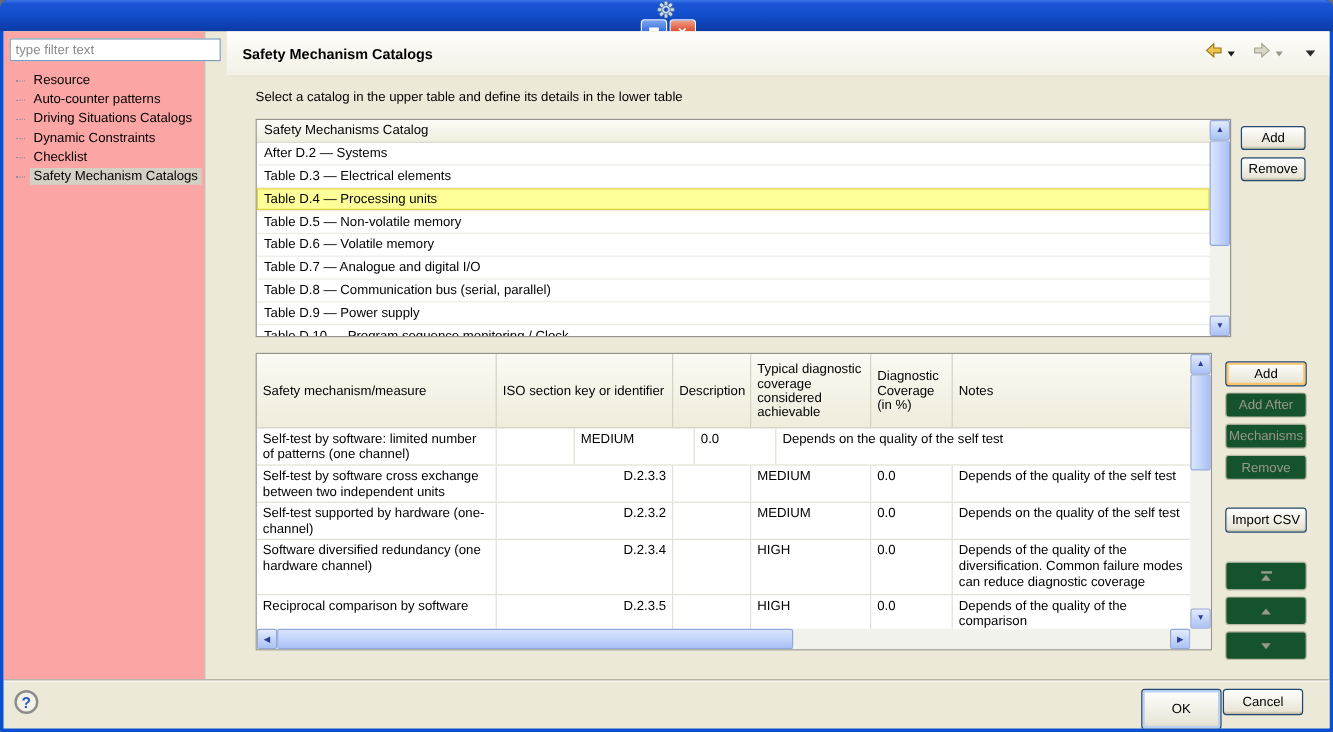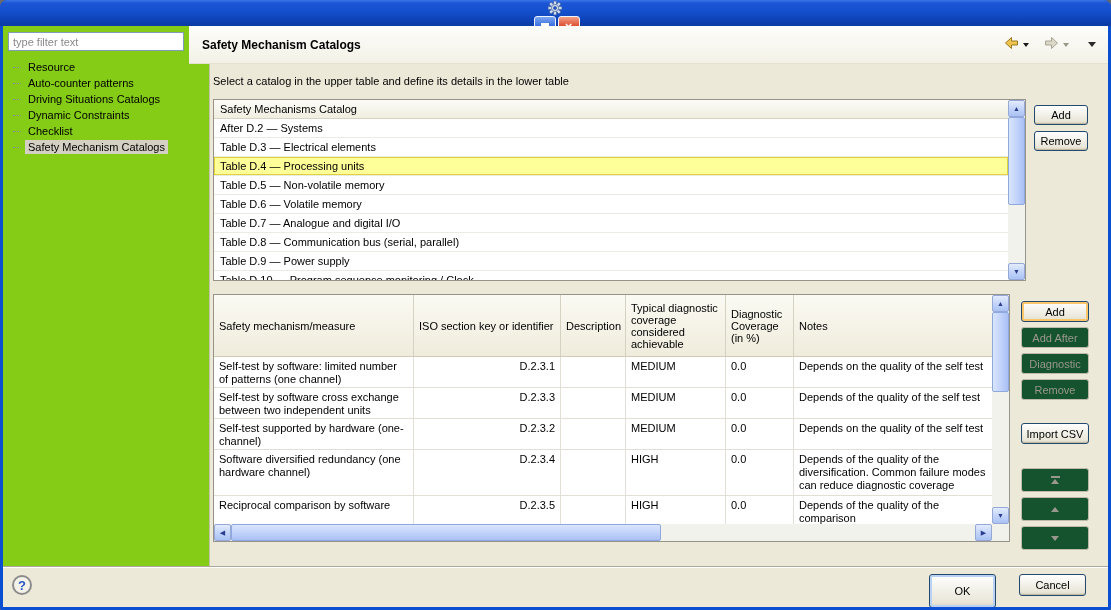--- a/index.html
+++ b/index.html
@@ -15,21 +15,21 @@
   .tb-btns { display:flex; gap:2px; }
   .tb-btn { width:22px; height:20px; border:1px solid #eef3ff; border-radius:3px; display:flex; align-items:center; justify-content:center; color:#fff; font-size:13px; font-weight:bold; line-height:1; }
   .tb-btn.max { background:linear-gradient(#7ba6f0,#3b6fe0 50%,#2a56c8); }
   .max-glyph { width:8px; height:7px; border:2px solid #fff; border-top-width:3px; display:block; }
   .tb-btn.close { background:linear-gradient(#f0a088,#e0563a 45%,#c23a20); }
 
   
   .body-wrap { position:absolute; top:26px; left:3px; right:3px; bottom:3px; background:#ece9d8; overflow:hidden; }
 
   
-  .sidebar { position:absolute; left:0; top:0; width:207px; bottom:41px; background:#84cc16; border-right:1px solid #c4c0ae; }
+  .sidebar { position:absolute; left:0; top:0; width:168px; bottom:41px; background:#fca5a5; border-right:1px solid #c4c0ae; }
   .filter { display:block; margin:6px 5px 8px 5px; width:176px; height:19px; border:1px solid #7f9db9; font-size:11px; padding:2px 4px; color:#777; font-family:"Liberation Sans", sans-serif; }
   .filter::placeholder { color:#8a8a8a; }
   .tree { padding-left:10px; }
   .tree-item { height:16px; display:flex; align-items:center; font-size:11px; white-space:nowrap; }
   .tc { display:inline-block; width:8px; border-top:1px dotted #8f8f8f; margin-right:4px; }
   .tl { padding:1px 3px; }
   .tl.selected { background:#d4d0c3; }
 
   
   .main { position:absolute; left:186px; right:0; top:0; bottom:41px; }
@@ -90,21 +90,21 @@
   .gap19 { margin-top:19px; }
   .mover { height:24px !important; display:flex; flex-direction:column; align-items:center; justify-content:center; gap:1px; }
   .mv-bar { width:9px; height:2px; background:#9a988c; }
   .tri-up { width:0; height:0; border-left:4px solid transparent; border-right:4px solid transparent; border-bottom:5px solid #9a988c; }
   .tri-down { width:0; height:0; border-left:4px solid transparent; border-right:4px solid transparent; border-top:5px solid #9a988c; }
 
   
   .footer { position:absolute; left:0; right:0; bottom:0; height:41px; border-top:1px solid #aca899; box-shadow:inset 0 1px 0 #ffffff; background:#ece9d8; }
   .help-btn { position:absolute; left:9px; top:8px; width:20px; height:20px; border:2px solid #8c8c8c; border-radius:50%;
     display:flex; align-items:center; justify-content:center; font-size:13px; font-weight:bold; color:#2a57c8; background:#f4f2e8; }
-  .ok-btn { position:absolute; right:112px; top:7px; width:67px; height:34px; line-height:19px; }
+  .ok-btn { position:absolute; right:90px; top:7px; width:67px; height:34px; line-height:19px; }
   .cancel-btn { position:absolute; right:22px; top:7px; width:67px; height:22px; line-height:19px; }
 </style>
 </head>
 <body>
 
 <div class="window">
 
   <div class="titlebar">
     <span class="title-icon">
       <svg width="16" height="16" viewBox="0 0 16 16">
@@ -215,21 +215,20 @@
           <div class="dt-head">
             <div class="dt-hcell col-0">Safety mechanism/measure</div>
             <div class="dt-hcell col-1">ISO section key or identifier</div>
             <div class="dt-hcell col-2">Description</div>
             <div class="dt-hcell col-3">Typical diagnostic coverage considered achievable</div>
             <div class="dt-hcell col-4">Diagnostic Coverage (in %)</div>
             <div class="dt-hcell col-5">Notes</div>
           </div>
           <div class="dt-row rh-31">
             <div class="dt-cell col-0">Self-test by software: limited number of patterns (one channel)</div>
-            <div class="dt-cell col-1">D.2.3.1</div>
             <div class="dt-cell col-2"></div>
             <div class="dt-cell col-3">MEDIUM</div>
             <div class="dt-cell col-4">0.0</div>
             <div class="dt-cell col-5">Depends on the quality of the self test</div>
           </div>
           <div class="dt-row rh-31">
             <div class="dt-cell col-0">Self-test by software cross exchange between two independent units</div>
             <div class="dt-cell col-1">D.2.3.3</div>
             <div class="dt-cell col-2"></div>
             <div class="dt-cell col-3">MEDIUM</div>
@@ -270,21 +269,21 @@
           <span class="sbtn" style="left:0;">◀</span>
           <span class="sthumb" style="left:17px; width:430px;"></span>
           <span class="sbtn" style="right:0;">▶</span>
         </div>
         <div class="sb-corner"></div>
       </div>
 
       <div class="lower-buttons">
         <button class="xpbtn focus-orange">Add</button>
         <button class="xpbtn disabled">Add After</button>
-        <button class="xpbtn disabled">Diagnostic</button>
+        <button class="xpbtn disabled">Mechanisms</button>
         <button class="xpbtn disabled">Remove</button>
         <button class="xpbtn gap18">Import CSV</button>
         <button class="xpbtn disabled mover gap19">
             <span class="mv-bar"></span>
             <span class="tri-up"></span>
           </button>
         <button class="xpbtn disabled mover">
             <span class="tri-up"></span>
           </button>
         <button class="xpbtn disabled mover">

